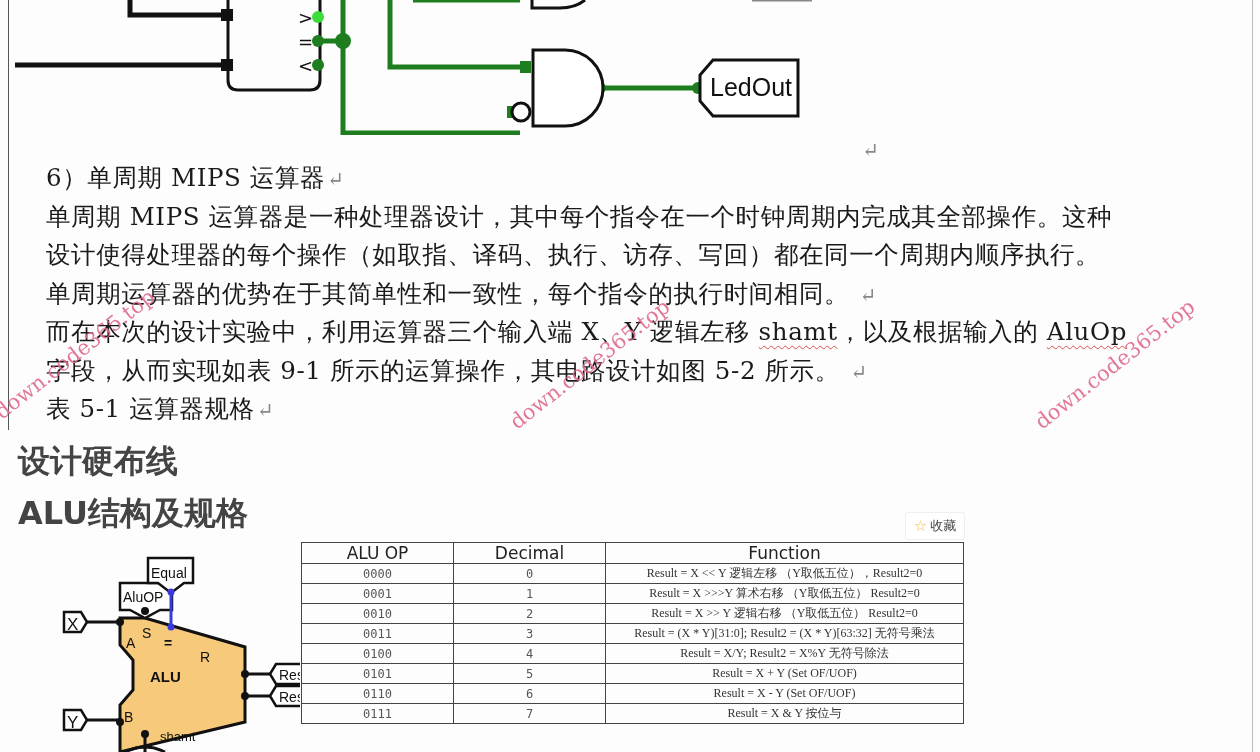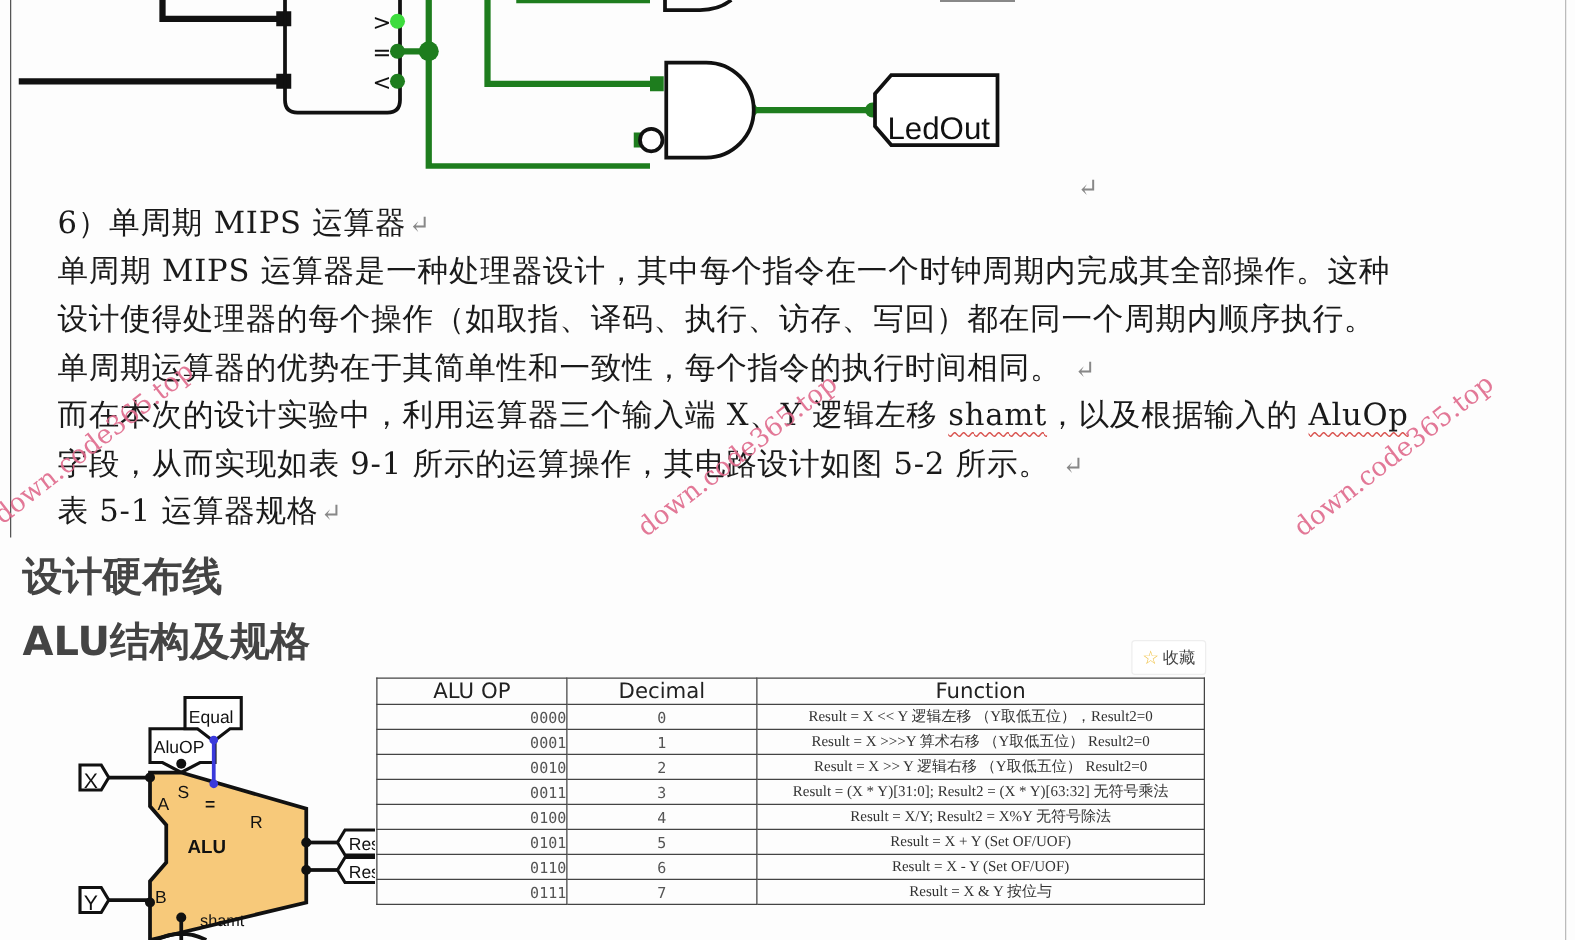--- a/index.html
+++ b/index.html
@@ -11,21 +11,21 @@
     }
     .page-border {
       position: absolute; left: 8px; top: 0; width: 1px; height: 430px; background: #555;
     }
     .right-border {
       position: absolute; left: 1252px; top: 0; width: 1px; height: 752px; background: #bbb;
     }
     
     #top-circuit { position: absolute; left: 0; top: 0; width: 900px; height: 135px; }
     .ledout {
-      position: absolute; left: 700px; top: 76px; width: 100px; height: 54px;
+      position: absolute; left: 700px; top: 60px; width: 100px; height: 54px;
       font-family: "Liberation Sans", sans-serif; font-size: 25px; color: #111;
       display: flex; align-items: center; justify-content: flex-end; padding-right: 8px; box-sizing: border-box;
     }
     .para-mark-float {
       position: absolute; left: 862px; top: 138px; font-size: 20px; color: #888;
     }
     
     .doc-text {
       position: absolute; left: 18px; top: 163px; width: 1240px;
       font-size: 24.5px; line-height: 30px; letter-spacing: 0.6px; white-space: nowrap; margin-left: 28px;
@@ -43,21 +43,21 @@
     #alu-diagram { position: absolute; left: 50px; top: 550px; width: 250px; height: 202px; }
     
     .spec-table {
       position: absolute; left: 301px; top: 542px; border-collapse: collapse;
       font-size: 12px; color: #333;
     }
     .spec-table th, .spec-table td {
       border: 1.5px solid #444; height: 19px; padding: 0; text-align: center; font-weight: normal;
     }
     .spec-table th { font-family: "DejaVu Sans", "Liberation Sans", sans-serif; font-size: 17px; color: #222; height: 20px; }
-    .spec-table td.op { font-family: "DejaVu Sans Mono", "Liberation Mono", monospace; color: #555; width: 151px; text-align: right; }
+    .spec-table td.op { font-family: "DejaVu Sans Mono", "Liberation Mono", monospace; color: #555; width: 151px; }
     .spec-table td.dec { font-family: "DejaVu Sans Mono", "Liberation Mono", monospace; color: #555; width: 151px; }
     .spec-table td.fn { font-family: "Liberation Serif", serif; width: 357px; font-size: 12px; }
     .fav {
       position: absolute; left: 905px; top: 512px; width: 58px; height: 26px; border: 1px solid #eee; border-radius: 3px;
       background: #fff; font-family: "DejaVu Sans", sans-serif; font-size: 13px; color: #444;
       display: flex; align-items: center; justify-content: center; gap: 3px;
     }
     .fav .star { color: #f0c040; font-size: 15px; }
     
     .wm {

